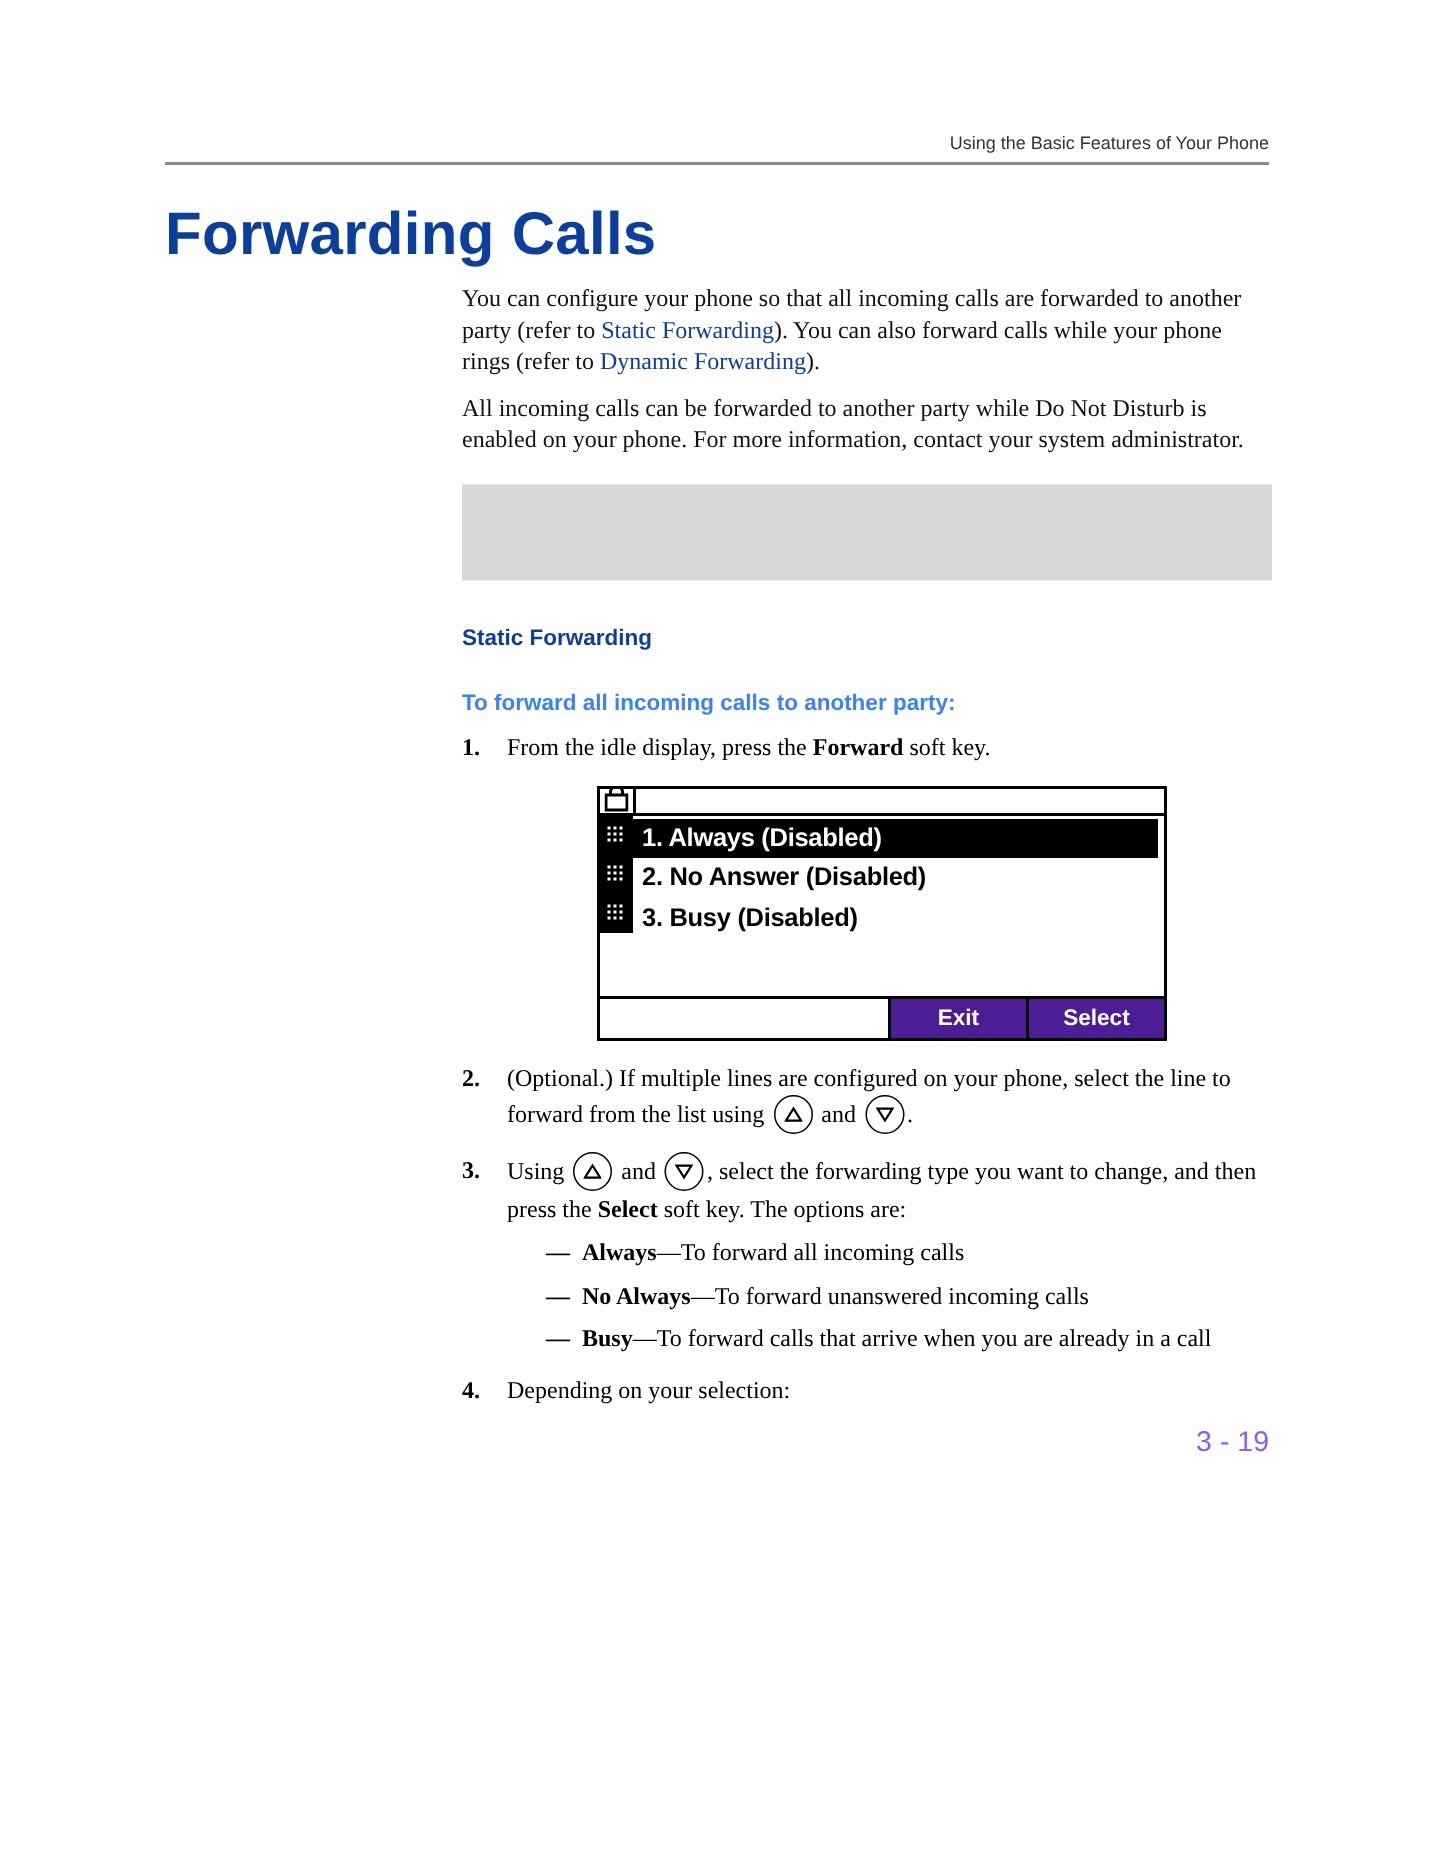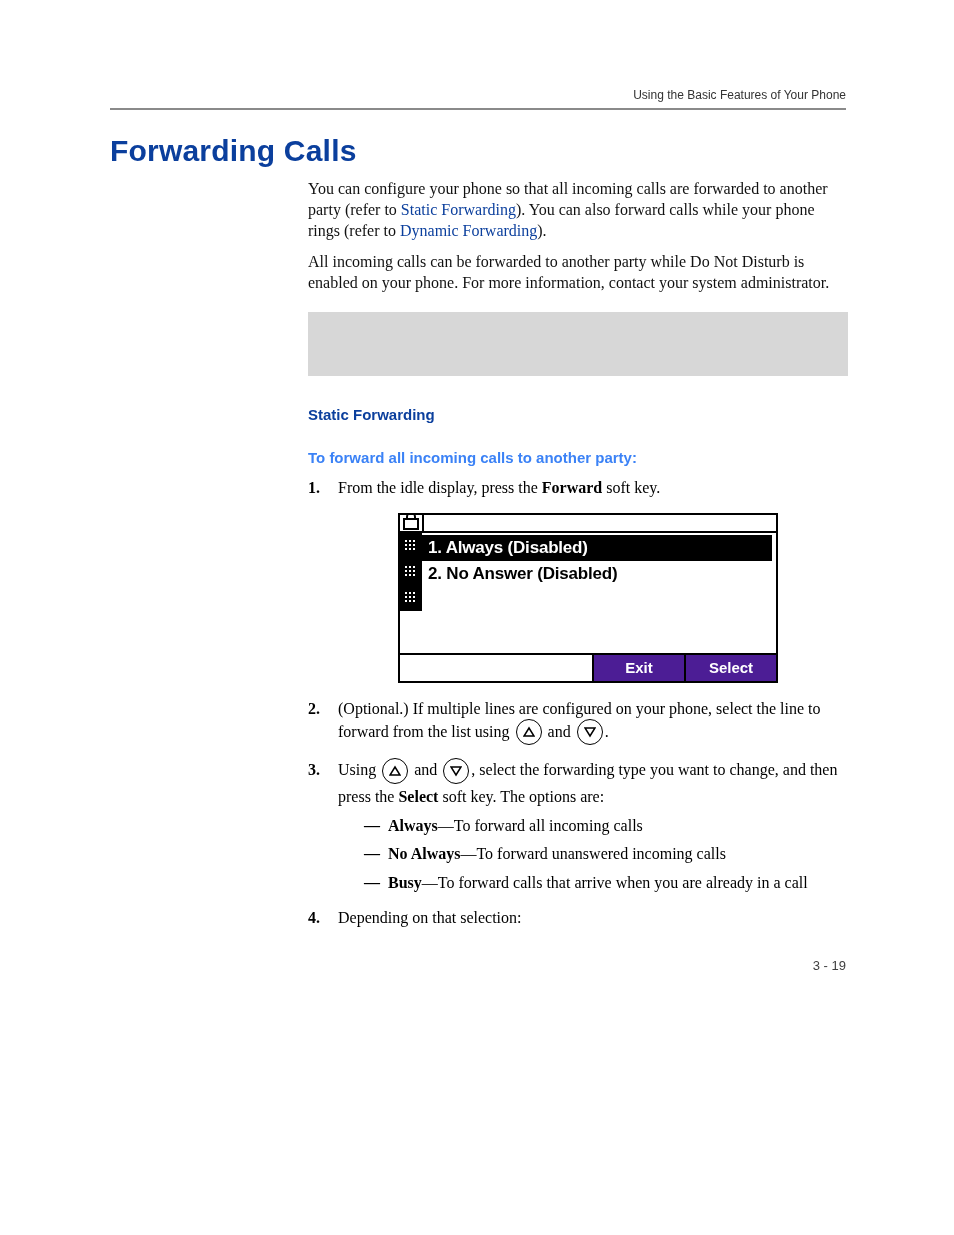--- a/index.html
+++ b/index.html
@@ -27,21 +27,21 @@
     margin-bottom: 6px;
   }
   .hr-top {
     border: none;
     border-top: 2px solid #8a8a8a;
     margin: 0 0 24px 0;
   }
   h1.section-title {
     font-family: Futura, "Trebuchet MS", Arial, sans-serif;
     font-weight: 700;
-    font-size: 30px;
+    font-size: 40px;
     color: #0b3f9d;
     margin: 0 0 8px 0;
     letter-spacing: 0.2px;
   }
   .body-col {
     margin-left: 198px;
     width: 540px;
   }
   .body-col p {
     font-size: 16px;
@@ -213,22 +213,22 @@
     position: absolute;
     left: 0;
     top: 0;
     font-weight: 700;
   }
   .pagenum {
     position: absolute;
     right: 108px;
     bottom: 92px;
     font-family: Futura, "Trebuchet MS", Arial, sans-serif;
-    font-size: 13px;
-    color: #404040;
+    font-size: 19px;
+    color: #8b5cf6;
   }
   .keypad-glyph {
     width: 12px; height: 12px;
   }
   .keypad-glyph rect { fill: #fff; }
 </style>
 </head>
 <body>
 
 <div class="page">
@@ -306,20 +306,21 @@
                       <rect x="1" y="9" width="2" height="2"></rect>
                       <rect x="5" y="9" width="2" height="2"></rect>
                       <rect x="9" y="9" width="2" height="2"></rect>
                     </svg>
                 </div>
                 <div class="slot"></div>
               </div>
               <div class="lcd-list">
                 <div class="row sel">1. Always (Disabled)</div>
                 <div class="row">2. No Answer (Disabled)</div>
+                <div class="row">3. Busy (Disabled)</div>
               </div>
             </div>
             <div class="lcd-soft">
               <div class="spacer"></div>
               <div class="spacer"></div>
               <div class="btn">Exit</div>
               <div class="btn">Select</div>
             </div>
           </div>
         </div>
@@ -349,21 +350,21 @@
           </span><span>, select the forwarding type you want to change, and then press the </span><strong>Select</strong><span> soft key. The options are:</span>
 
         <ul class="dash">
           <li><strong>Always</strong><span>—To forward all incoming calls</span></li>
           <li><strong>No Always</strong><span>—To forward unanswered incoming calls</span></li>
           <li><strong>Busy</strong><span>—To forward calls that arrive when you are already in a call</span></li>
         </ul>
       </li>
 
       <li>
-        <span>Depending on that selection:</span>
+        <span>Depending on your selection:</span>
       </li>
 
     </ol>
 
   </div>
 
   <div class="pagenum">3 - 19</div>
 
 </div>
 

